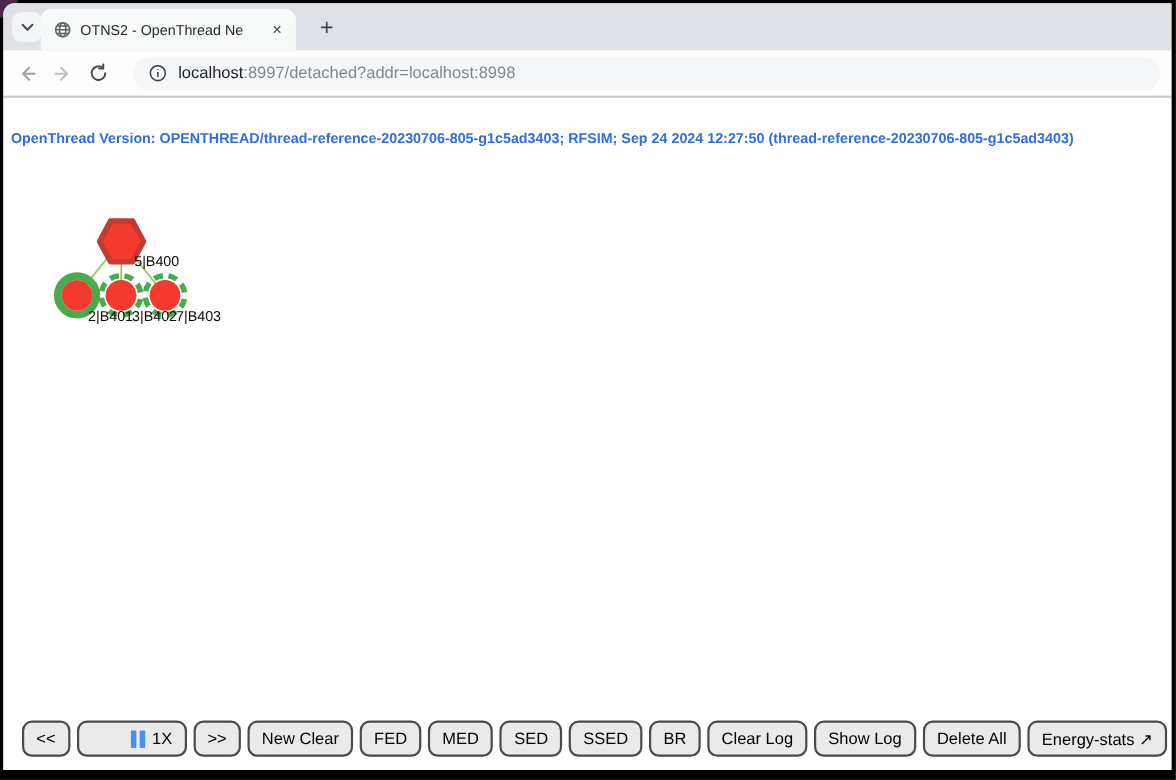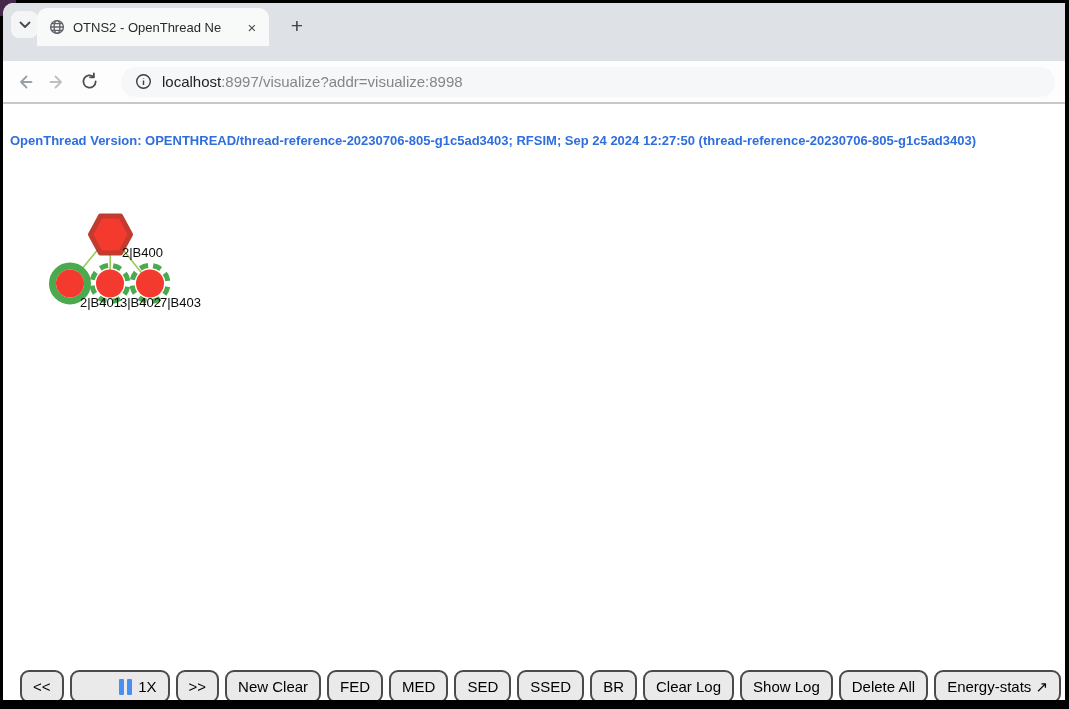--- a/index.html
+++ b/index.html
@@ -7,21 +7,21 @@
     width:1069px;height:709px;background:#000;position:relative;overflow:hidden;
     font-family:"Liberation Sans",sans-serif;
   }
   .corner-desktop{position:absolute;left:0;top:0;width:16px;height:16px;background:#46294a;}
   .window{
     position:absolute;left:3px;top:3px;width:1062px;height:697px;
     background:#fff;border-top-left-radius:10px;overflow:hidden;
     display:flex;flex-direction:column;
   }
   
-  .tabstrip{height:58px;background:#dee1e6;border-top-left-radius:10px;position:relative;flex:0 0 auto;}
+  .tabstrip{height:43px;background:#dee1e6;border-top-left-radius:10px;position:relative;flex:0 0 auto;}
   .tab-search{
     position:absolute;left:8px;top:8px;width:27px;height:27px;border-radius:8px;
     background:#f4f5f6;display:flex;align-items:center;justify-content:center;color:#454a4e;
   }
   .tab{
     position:absolute;left:34px;top:5px;width:232px;height:38px;background:#f8f9f9;
     border-radius:10px 10px 0 0;display:flex;align-items:center;padding:0 8px 0 12px;box-sizing:border-box;
   }
   .tab .globe{flex:0 0 auto;margin-right:8px;color:#5f6368;display:flex;}
   .tab-title{
@@ -121,21 +121,21 @@
     <div class="omnibox">
       <span class="info-icon">
         <svg width="17" height="17" viewBox="0 0 18 18">
             <g fill="none" stroke="currentColor" stroke-width="1.5">
               <circle cx="9" cy="9" r="7.2"></circle>
               <path d="M9 8 V12.6"></path>
               <path d="M9 5.2 V5.9"></path>
             </g>
           </svg>
       </span>
-      <span class="url"><span class="host">localhost</span><span class="rest">:8997/visualize?addr=visualize:8998</span></span>
+      <span class="url"><span class="host">localhost</span><span class="rest">:8997/detached?addr=localhost:8998</span></span>
     </div>
   </div>
 
   <div class="chrome-divider"></div>
 
   <div class="page">
     <div class="version-line">OpenThread Version: OPENTHREAD/thread-reference-20230706-805-g1c5ad3403; RFSIM; Sep 24 2024 12:27:50 (thread-reference-20230706-805-g1c5ad3403)</div>
 
     <svg class="net-canvas" width="260" height="240" viewBox="0 0 260 240">
 
@@ -156,21 +156,21 @@
         <circle cx="107" cy="179.5" r="18" fill="none" stroke="#4aaa4e" stroke-width="5" stroke-dasharray="8.2 5.95" transform="rotate(-80 107 179.5)"></circle>
         <circle cx="107" cy="179.5" r="14" fill="#f4392e"></circle>
       </g>
 
       <g>
         <circle cx="147" cy="179.5" r="18" fill="none" stroke="#4aaa4e" stroke-width="5" stroke-dasharray="8.2 5.95" transform="rotate(-80 147 179.5)"></circle>
         <circle cx="147" cy="179.5" r="14" fill="#f4392e"></circle>
       </g>
     </svg>
 
-    <div class="node-label" style="left:119px;top:141px;">2|B400</div>
+    <div class="node-label" style="left:119px;top:141px;">5|B400</div>
     <div class="node-label" style="left:77px;top:191px;">2|B401</div>
     <div class="node-label" style="left:117px;top:191px;">3|B402</div>
     <div class="node-label" style="left:157px;top:191px;">7|B403</div>
 
     <div class="bottom-toolbar">
       <button class="tb-btn">&lt;&lt;</button>
       <button class="tb-btn speed">
         <span class="pause-icon">
             <span></span>
             <span></span>

